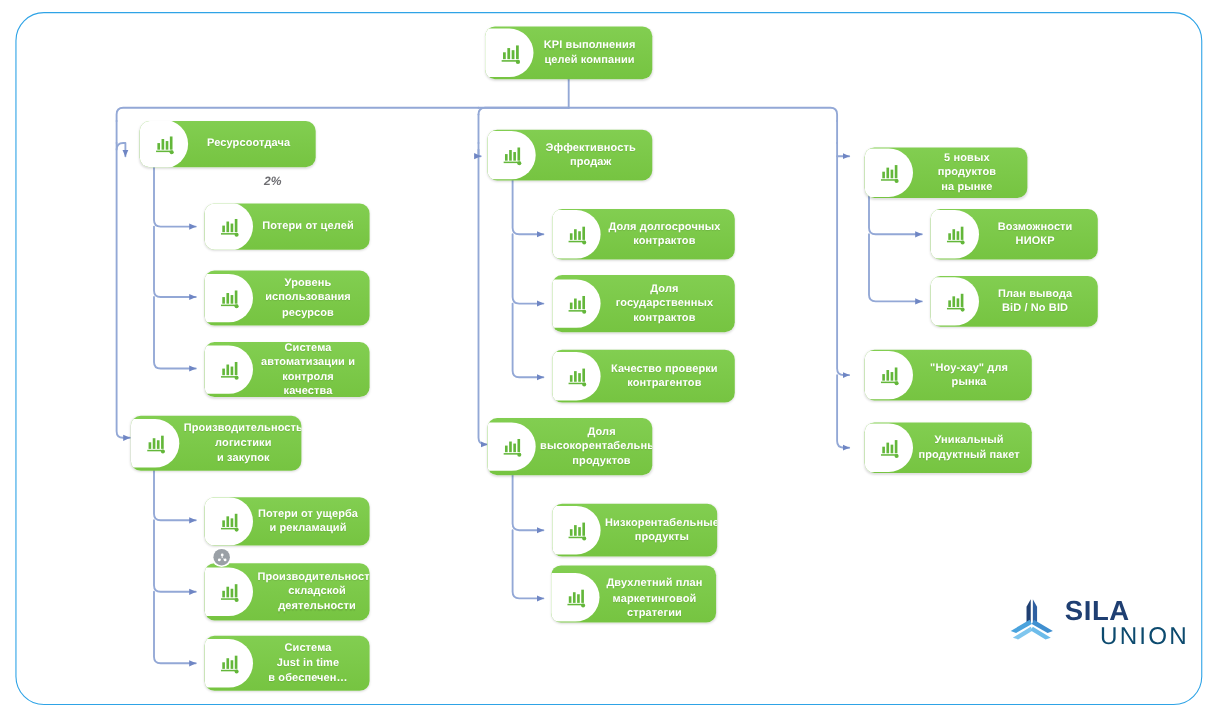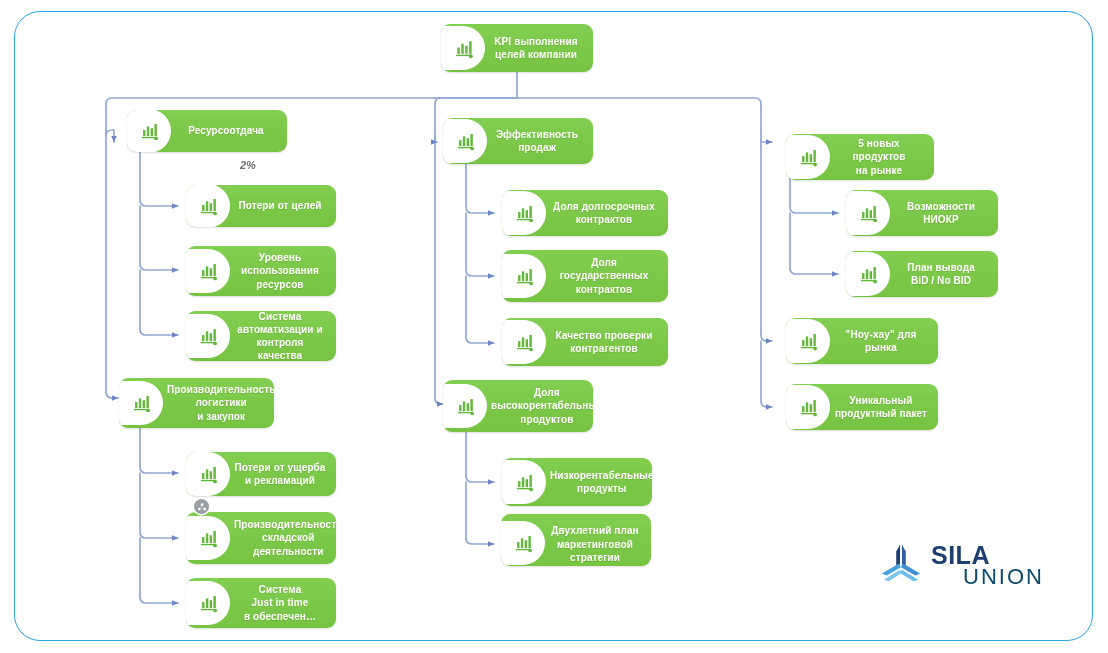--- a/index.html
+++ b/index.html
@@ -478,21 +478,21 @@
           <rect x="9.6" y="8" width="2.6" height="10.5" fill="#63b73a"></rect>
           <rect x="13.7" y="10" width="2.6" height="8.5" fill="#63b73a"></rect>
           <rect x="17.8" y="5.5" width="2.6" height="13" fill="#63b73a"></rect>
           <rect x="4.2" y="19.4" width="16.6" height="1.5" fill="#63b73a"></rect>
           <circle cx="19.6" cy="21.1" r="2.0" fill="#63b73a"></circle>
         </svg>
     </span>
     <span class="lbl">Уникальный<br>продуктный пакет</span>
   </div>
 
-  <div id="logo" style="left:878px;top:541px;">
+  <div id="logo" style="left:915px;top:541px;">
     <span class="mark">
       <svg width="46" height="46" viewBox="0 0 48 48" aria-hidden="true">
         <path d="M23.0,4 L23.0,25 L19.0,29 L19.0,11 z" fill="#1f3f72"></path>
         <path d="M25.0,4 L25.0,25 L29.0,29 L29.0,11 z" fill="#2f5fa0"></path>
         <path d="M4,34 L22,23.5 L24,27.5 L9,36 z" fill="#4aa3dd"></path>
         <path d="M6,40.5 L23,30 L25,33.5 L11,42 z" fill="#7fc6ee"></path>
         <path d="M44,34 L26,23.5 L24,27.5 L39,36 z" fill="#3f8fd0"></path>
         <path d="M42,40.5 L25,30 L23,33.5 L37,42 z" fill="#6dbcea"></path>
       </svg>
     </span>

